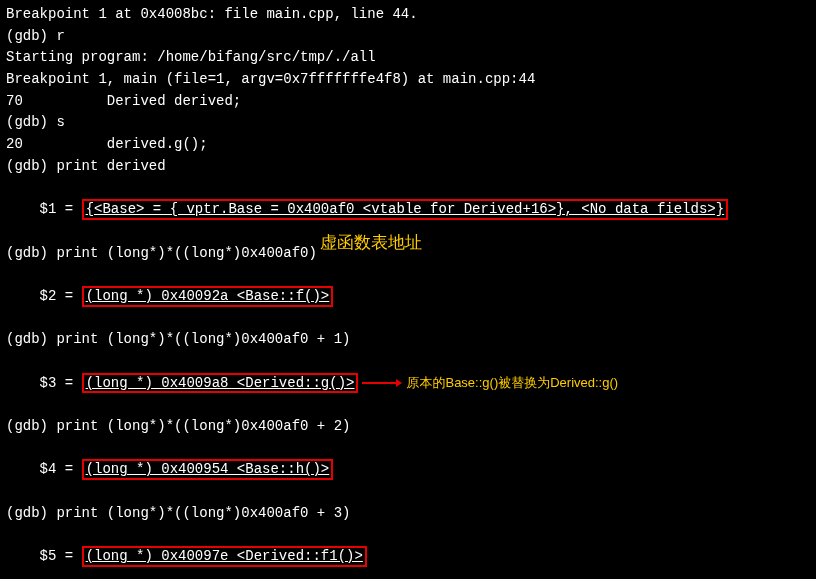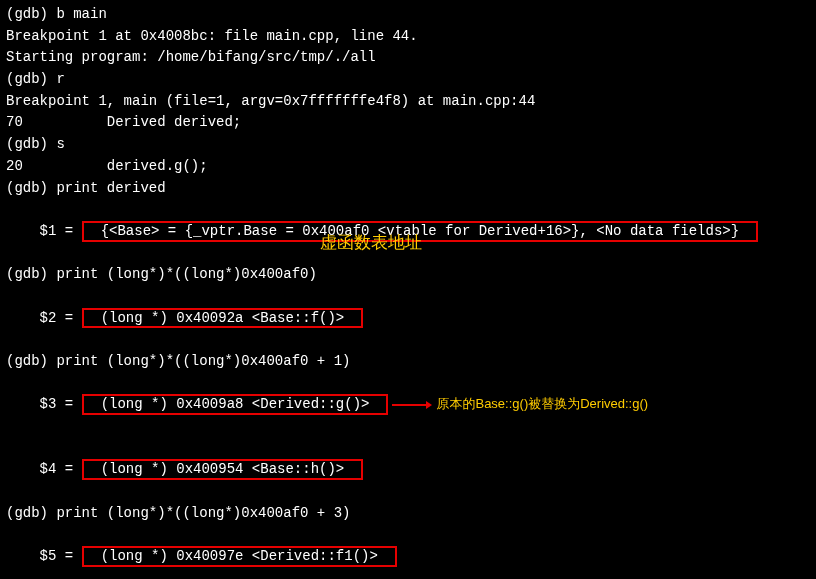--- a/index.html
+++ b/index.html
@@ -16,23 +16,24 @@
   }
   .terminal {
     padding: 4px 6px;
     position: relative;
   }
   .line {
     white-space: pre;
   }
   .boxed {
     border: 2px solid #e60000;
-    padding: 0 17px;
+    padding: 0 2px;
     display: inline-block;
     line-height: 1.2;
+    text-decoration: underline;
   }
   .annot {
     color: #ffcc00;
     font-family: "Microsoft YaHei", sans-serif;
     font-size: 13px;
     text-align: center;
   }
   .arrow {
     color: #e60000;
     display: inline-block;
@@ -48,24 +49,23 @@
     font-size: 17px;
   }
 </style>
 </head>
 <body>
 
 <div class="terminal">
 
   <div class="top-annot" style="left:320px; top:230px;">虚函数表地址</div>
 
-  <div class="line">(gdb) b main</div>
   <div class="line">Breakpoint 1 at 0x4008bc: file main.cpp, line 44.</div>
+  <div class="line">(gdb) r</div>
   <div class="line">Starting program: /home/bifang/src/tmp/./all</div>
-  <div class="line">(gdb) r</div>
   <div class="line"></div>
   <div class="line">Breakpoint 1, main (file=1, argv=0x7fffffffe4f8) at main.cpp:44</div>
   <div class="line">70          Derived derived;</div>
   <div class="line">(gdb) s</div>
   <div class="line">20          derived.g();</div>
   <div class="line">(gdb) print derived</div>
 
   <div class="line">
     <span>$1 = </span><span class="boxed">{&lt;Base&gt; = {_vptr.Base = 0x400af0 &lt;vtable for Derived+16&gt;}, &lt;No data fields&gt;}</span>
   </div>
@@ -76,20 +76,21 @@
   </div>
 
   <div class="line">(gdb) print (long*)*((long*)0x400af0 + 1)</div>
   <div class="line">
     <span>$3 = </span><span class="boxed">(long *) 0x4009a8 &lt;Derived::g()&gt;</span><span class="arrow"><svg width="40" height="10">
           <line x1="0" y1="5" x2="34" y2="5" stroke="#e60000" stroke-width="2"></line>
           <polygon points="34,1 40,5 34,9" fill="#e60000"></polygon>
         </svg></span><span class="annot">原本的Base::g()被替换为Derived::g()</span>
   </div>
 
+  <div class="line">(gdb) print (long*)*((long*)0x400af0 + 2)</div>
   <div class="line">
     <span>$4 = </span><span class="boxed">(long *) 0x400954 &lt;Base::h()&gt;</span>
   </div>
 
   <div class="line">(gdb) print (long*)*((long*)0x400af0 + 3)</div>
   <div class="line">
     <span>$5 = </span><span class="boxed">(long *) 0x40097e &lt;Derived::f1()&gt;</span>
   </div>
 
 </div>

